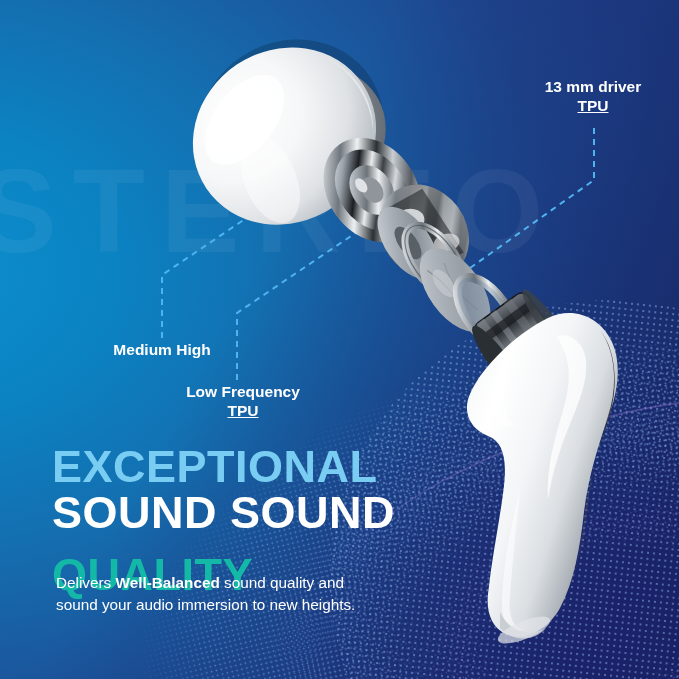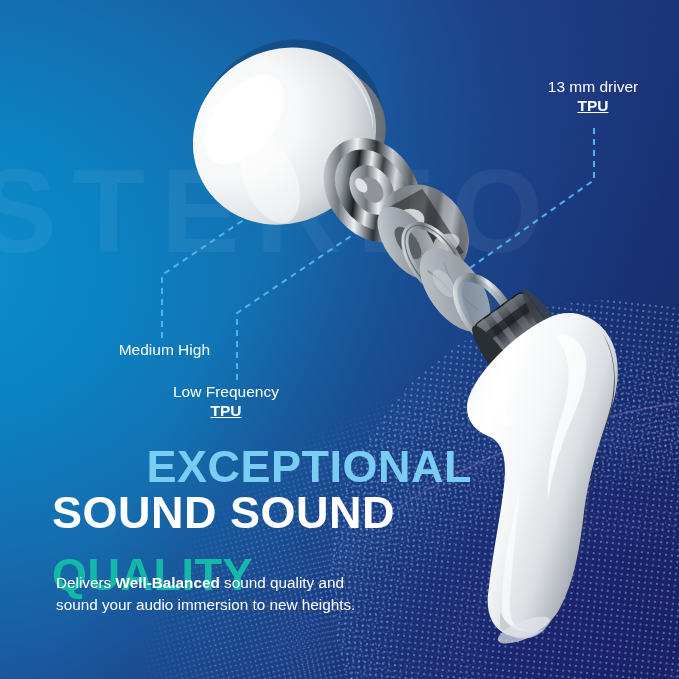--- a/index.html
+++ b/index.html
@@ -111,21 +111,21 @@
     position: absolute;
     inset: 0;
     pointer-events: none;
   }
 
   
   .callout { position: absolute; }
   .callout .line1 {
     font-size: 15.5px;
     color: #ffffff;
-    font-weight: 400;
+    font-weight: 700;
     line-height: 1.22;
     white-space: nowrap;
   }
   .callout .line2 {
     font-size: 15.5px;
     color: #ffffff;
     font-weight: 700;
     line-height: 1.22;
     white-space: nowrap;
     text-decoration: underline;
@@ -141,21 +141,21 @@
     top: 446px;
     width: 420px;
   }
   .h-line {
     font-weight: 700;
     line-height: 0.95;
     letter-spacing: 0.5px;
     white-space: nowrap;
     font-stretch: condensed;
   }
-  .h1 { font-size: 45px; color: #79cdf2; text-align: right; }
+  .h1 { font-size: 45px; color: #79cdf2; }
   .h2 { font-size: 45px; color: #ffffff; margin-top: 3px; }
   .h3 { font-size: 45px; color: #14b8a6; margin-top: 19px; }
 
   #subcopy {
     position: absolute;
     left: 56px;
     top: 572px;
     width: 300px;
     color: #ffffff;
     font-size: 15.3px;
@@ -382,25 +382,25 @@
                C534,642 512,642 500,628 Z" fill="#c3c9ce" opacity="0.85"></path>
       <ellipse cx="524" cy="630" rx="28" ry="9" fill="#e2e6e9" opacity="0.7" transform="rotate(-22 524 630)"></ellipse>
     </g>
   </svg>
 
   <div class="callout center" style="left:528px; top:78px; width:130px;">
     <div class="line1">13 mm driver</div>
     <div class="line2">TPU</div>
   </div>
 
-  <div class="callout center" style="left:80px; top:341px; width:130px;text-align:right;">
+  <div class="callout center" style="left:97px; top:341px; width:130px;">
     <div class="line1">Medium High</div>
   </div>
 
-  <div class="callout center" style="left:155px; top:383px; width:142px;">
+  <div class="callout center" style="left:172px; top:383px; width:142px;">
     <div class="line1">Low Frequency</div>
     <div class="line2">TPU</div>
   </div>
 
   <div id="headline">
     <div class="h-line h1">EXCEPTIONAL</div>
     <div class="h-line h2">SOUND SOUND</div>
     <div class="h-line h3">QUALITY</div>
   </div>
 

